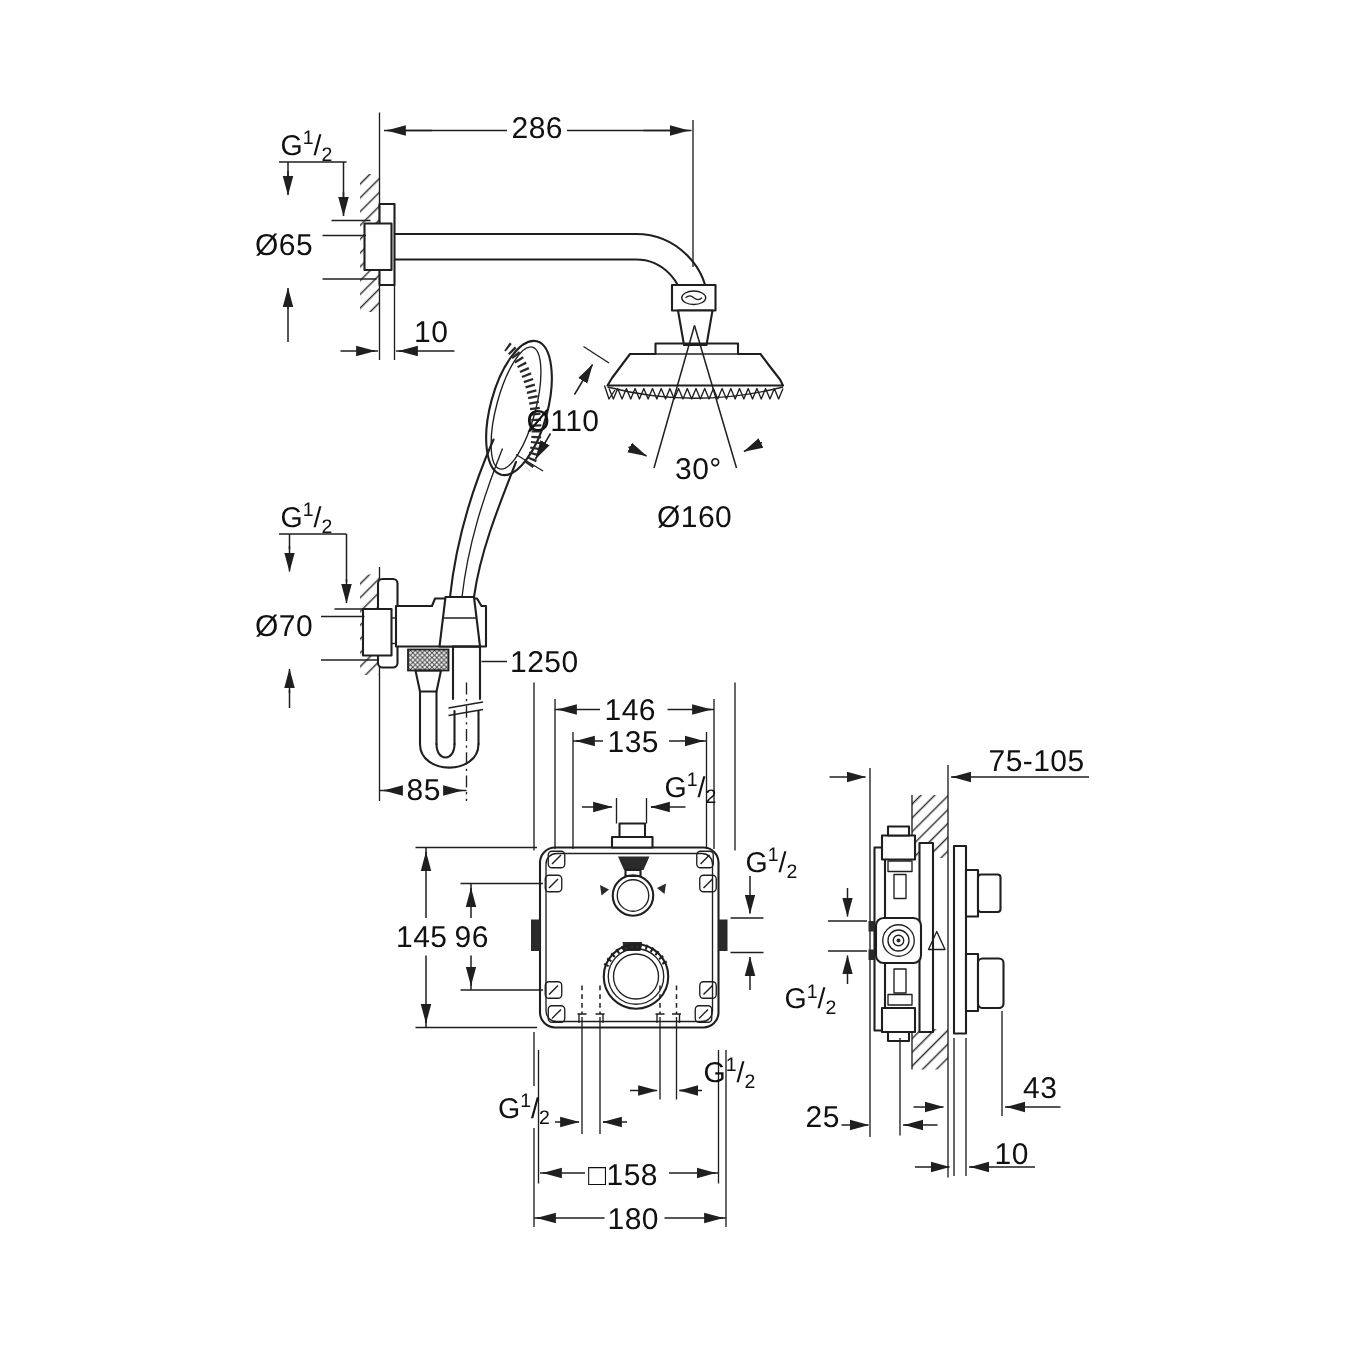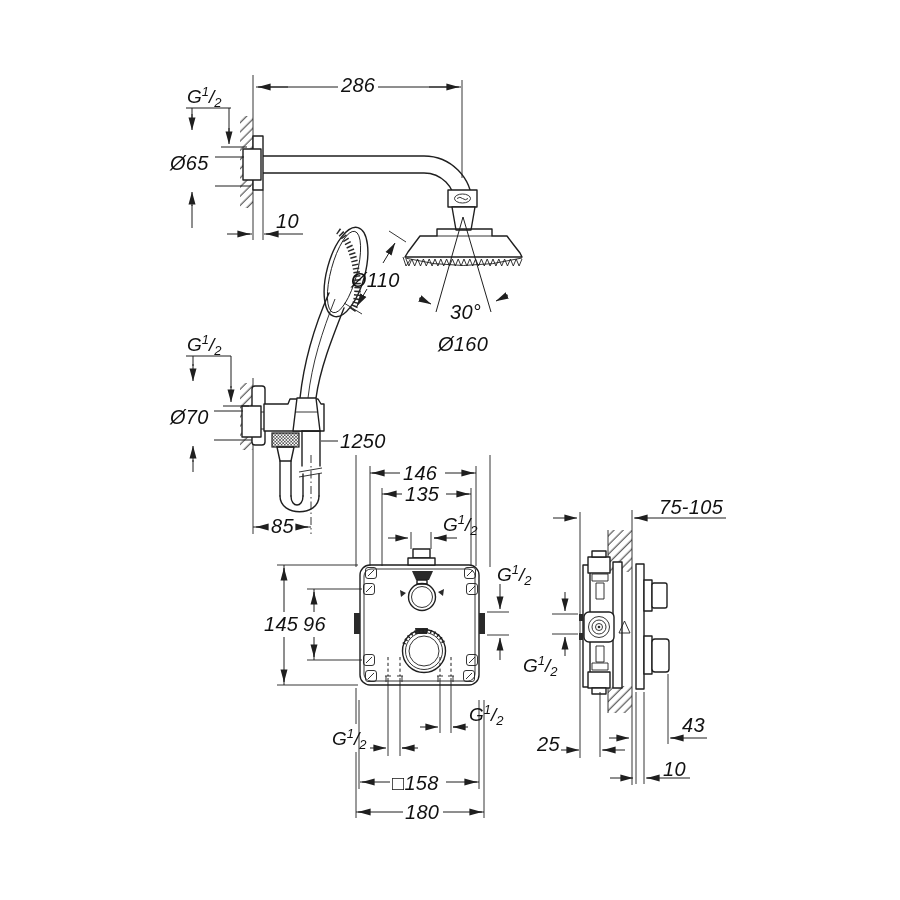--- a/index.html
+++ b/index.html
@@ -1,16 +1,16 @@
 <!DOCTYPE html>
 <html><head>
 <meta charset="utf-8">
 <style>
   html,body{margin:0;padding:0;background:#fff;}
-  #canvas{position:relative;width:788px;height:900px;background:#fff;overflow:hidden;font-style:italic;}
+  #canvas{position:relative;width:788px;height:900px;background:#fff;overflow:hidden;}
   svg{position:absolute;inset:0;}
   .ol{fill:none;stroke:#1f1f1f;stroke-width:1.4;stroke-linejoin:round;stroke-linecap:round;}
   .th{fill:none;stroke:#1f1f1f;stroke-width:.9;stroke-linejoin:round;}
   .wf{fill:#fff;stroke:#1f1f1f;stroke-width:1.4;stroke-linejoin:round;}
   .dim{fill:none;stroke:#1f1f1f;stroke-width:1;}
   .dsh{fill:none;stroke:#1f1f1f;stroke-width:1;stroke-dasharray:3.2 2.6;}
   .cl{fill:none;stroke:#1f1f1f;stroke-width:.9;stroke-dasharray:8 3 1.5 3;}
   .dk{fill:#2a2a2a;stroke:none;}
   text{font-family:"Liberation Sans","DejaVu Sans",sans-serif;fill:#111;}
   .num{font-size:20px;letter-spacing:.3px;}

